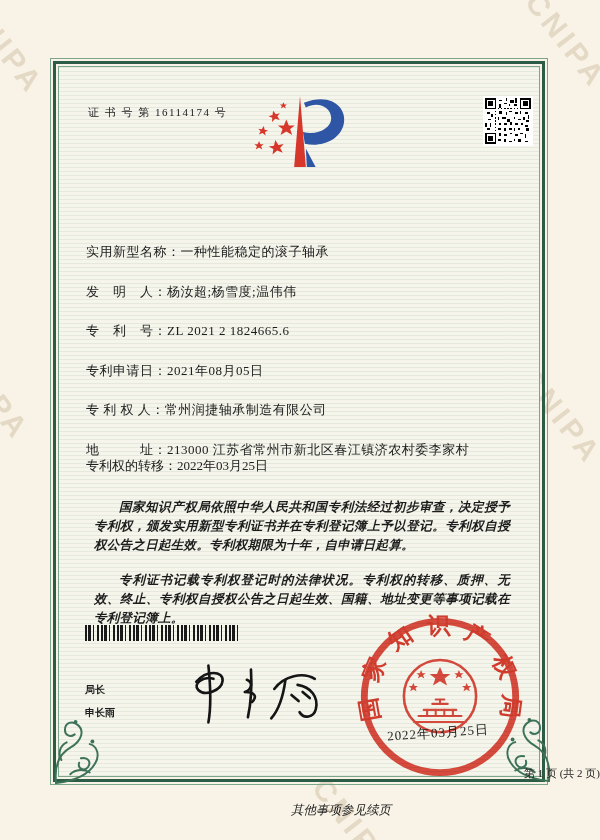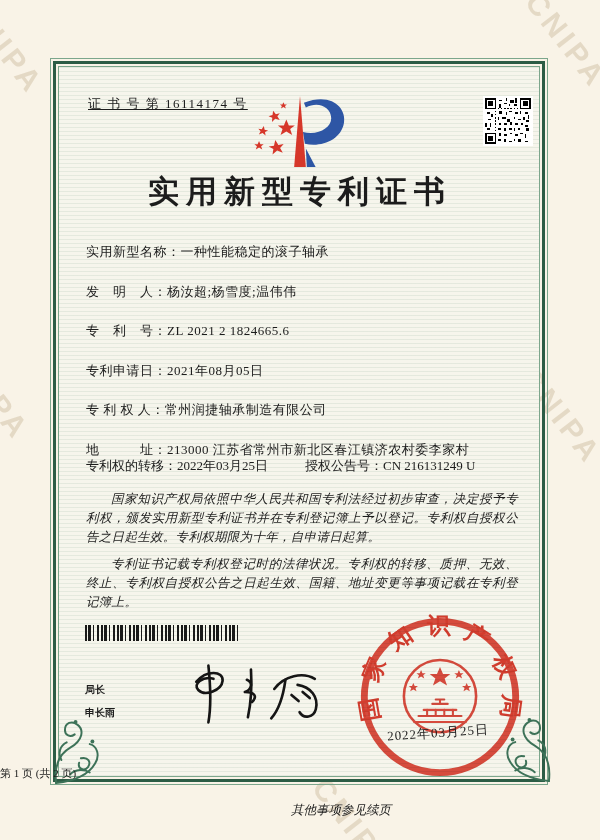--- a/index.html
+++ b/index.html
@@ -16,44 +16,44 @@
     white-space:nowrap; z-index:0; user-select:none;
   }
   .wm.faint{ color:rgba(203,188,160,0.30); }
   .frame-outer{ position:absolute; left:50px; top:58px; width:496px; height:725px;
     border:1px solid #7ca68c; z-index:1;}
   .frame-mid{ position:absolute; inset:2px; border:3px solid #2c5c45;}
   .frame-inner{ position:absolute; inset:2px; border:1px solid #7ca68c;
     background:
       repeating-linear-gradient(180deg, rgba(110,150,125,0.13) 0px, rgba(110,150,125,0.13) 1px, rgba(0,0,0,0) 1px, rgba(0,0,0,0) 4px),
       #f6f5ec;}
-  .cert-no{ position:absolute; left:88px; top:95px; font-size:13px; letter-spacing:1.5px; z-index:2;text-decoration:underline;}
+  .cert-no{ position:absolute; left:88px; top:105px; font-size:11px; letter-spacing:1.5px; z-index:2;}
   .logo{ position:absolute; left:250px; top:92px; width:100px; height:80px; z-index:2;}
   .qr{ position:absolute; left:483px; top:96px; width:46px; height:46px; background:#fff; padding:2px; z-index:2;}
   .title{ position:absolute; left:0; width:600px; top:171px; text-align:center;
     font-size:31px; font-weight:bold; letter-spacing:7px; z-index:2;}
   .fields{ position:absolute; left:86px; top:243px; width:440px; z-index:2; font-size:13px;}
   .frow{ margin-bottom:21.5px; white-space:nowrap;}
   .frow .lab{ display:inline-block; letter-spacing:0.5px;text-align:center;}
   .frow .val{ letter-spacing:0.5px;}
   .grant-row{ position:absolute; left:86px; top:457px; width:440px; font-size:13px; z-index:2; white-space:nowrap;}
   .grant-row .col2{ position:absolute; left:219px; top:0;}
   .paras{ position:absolute; left:78px; top:482px; width:448px; z-index:2;
     font-size:12.5px; line-height:19px; font-style:italic; letter-spacing:0.3px;}
-  .paras p{ margin:8px; text-indent:2em; text-align:justify;}
+  .paras p{ margin:16px; text-indent:2em; text-align:justify;font-weight:bold;}
   .barcode{ position:absolute; left:85px; top:625px; width:156px; height:16px; z-index:2;
     background:repeating-linear-gradient(90deg,#191919 0 2px,rgba(0,0,0,0) 2px 3px,#191919 3px 6px,rgba(0,0,0,0) 6px 8px,#191919 8px 9px,rgba(0,0,0,0) 9px 12px,#191919 12px 14px,rgba(0,0,0,0) 14px 16px);}
   .signer{ position:absolute; left:85px; top:678px; z-index:2;
     font-family:"Liberation Sans","DejaVu Sans",sans-serif; font-weight:600; font-size:10px; line-height:23px;}
   .signature{ position:absolute; left:178px; top:658px; width:152px; height:72px; z-index:2;}
   .seal{ position:absolute; left:354px; top:611px; width:172px; height:172px; z-index:3;
     mix-blend-mode:multiply; opacity:0.95;}
   .seal-date{ position:absolute; left:364px; top:724px; width:148px; text-align:center;
     font-size:13px; letter-spacing:1px; transform:rotate(-4deg); z-index:4;}
-  .page-num{ position:absolute; left:0; width:600px; top:766px; text-align:left; font-size:11px; z-index:2;}
+  .page-num{ position:absolute; left:0; width:600px; top:766px; text-align:right; font-size:11px; z-index:2;}
   .note{ position:absolute; left:0; width:600px; top:802px; text-align:center; font-size:12.5px; font-style:italic; z-index:2;padding-left:41px;}
   .flourish{ position:absolute; width:62px; height:86px; z-index:2;}
   .flourish.bl{ left:49px; top:702px;}
   .flourish.br{ left:494px; top:700px; transform:scaleX(-1);}
 </style>
 </head>
 <body>
 
 <div class="page">
 
@@ -164,21 +164,20 @@
         <rect x="25" y="23" width="1" height="2"></rect>
       <rect x="8" y="26" width="2" height="1"></rect>
         <rect x="12" y="26" width="1" height="2"></rect>
         <rect x="15" y="27" width="2" height="1"></rect>
         <rect x="18" y="26" width="1" height="1"></rect>
         <rect x="21" y="26" width="2" height="2"></rect>
         <rect x="25" y="27" width="2" height="1"></rect>
     </g>
   </svg>
 
-  <div class="title">实用新型专利证书</div>
 
   <div class="fields">
     <div class="frow">
       <span class="lab">实用新型名称：</span><span class="val">一种性能稳定的滚子轴承</span>
     </div>
     <div class="frow">
       <span class="lab">发　明　人：</span><span class="val">杨汝超;杨雪度;温伟伟</span>
     </div>
     <div class="frow">
       <span class="lab">专　利　号：</span><span class="val">ZL 2021 2 1824665.6</span>
@@ -189,23 +188,20 @@
     <div class="frow">
       <span class="lab">专 利 权 人：</span><span class="val">常州润捷轴承制造有限公司</span>
     </div>
     <div class="frow">
       <span class="lab">地　　　址：</span><span class="val">213000 江苏省常州市新北区春江镇济农村委李家村</span>
     </div>
   </div>
 
   <div class="grant-row">
     <span>专利权的转移：</span><span>2022年03月25日</span>
-    <span class="col2">
-      <span>授权公告号：</span><span>CN 216131249 U</span>
-    </span>
   </div>
 
   <div class="paras">
     <p>国家知识产权局依照中华人民共和国专利法经过初步审查，决定授予专利权，颁发实用新型专利证书并在专利登记簿上予以登记。专利权自授权公告之日起生效。专利权期限为十年，自申请日起算。</p>
     <p>专利证书记载专利权登记时的法律状况。专利权的转移、质押、无效、终止、专利权自授权公告之日起生效、国籍、地址变更等事项记载在专利登记簿上。</p>
   </div>
 
   <div class="barcode"></div>
 
   <div class="signer">

